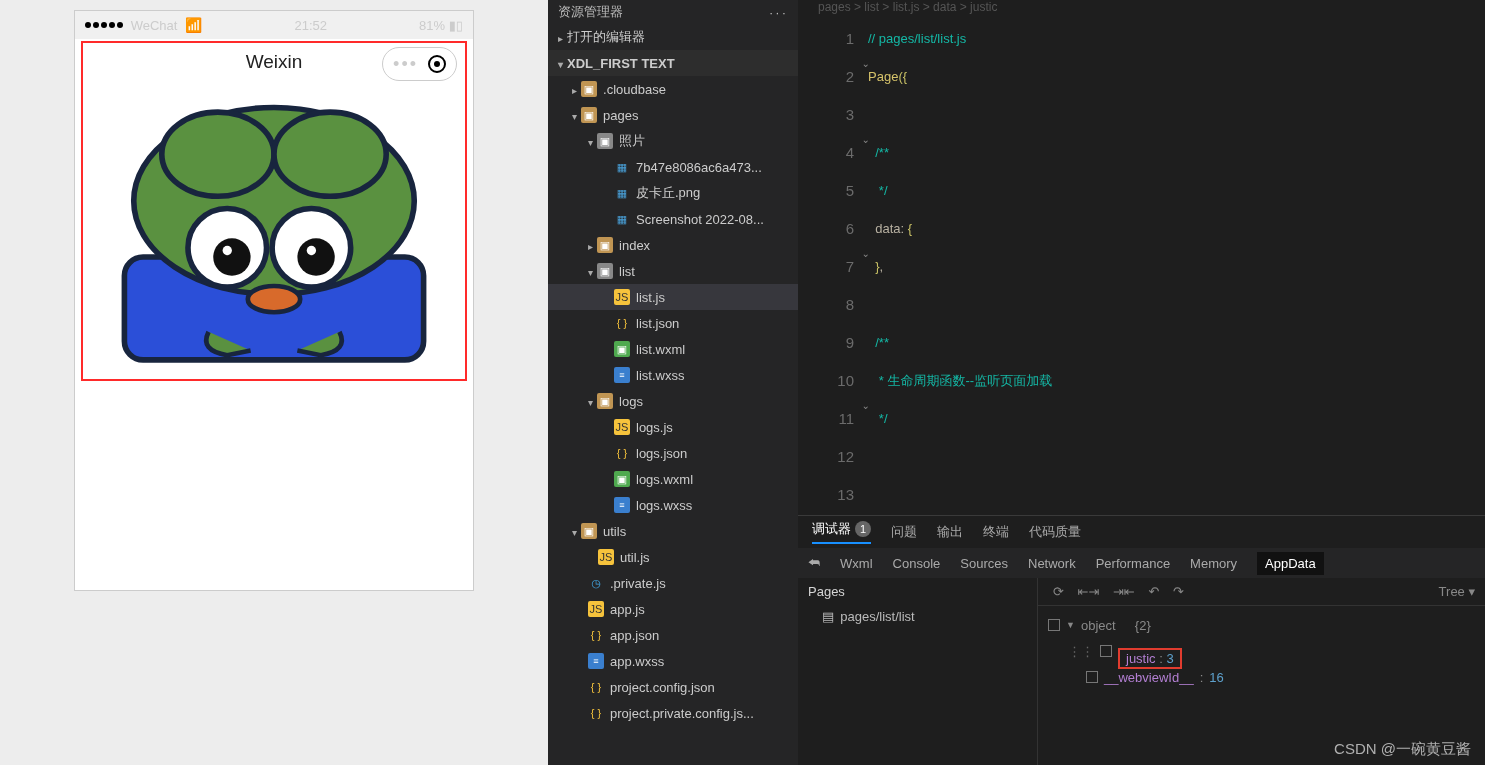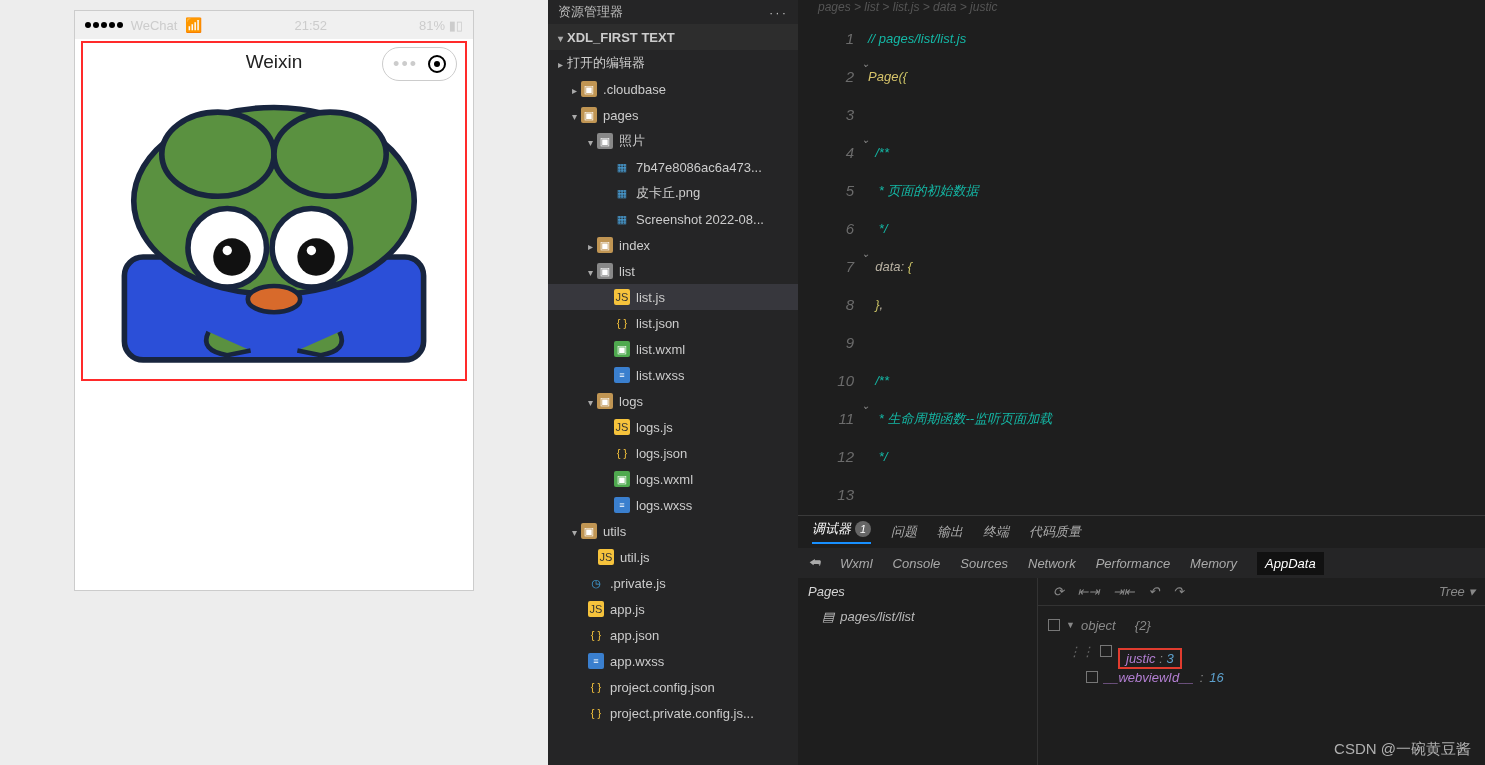--- a/index.html
+++ b/index.html
@@ -30,21 +30,21 @@
 .trow.sel{background:#37373d;}
 .ic.fld{background:#c09553;color:#fff;}
 .ic.fldopen{background:#888;color:#fff;}
 .ic.js{background:#f6c33c;color:#333;}
 .ic.json{color:#f6c33c;}
 .ic.wxml{background:#4fa94f;color:#fff;}
 .ic.wxss{background:#3a7fce;color:#fff;font-size:9px;}
 .ic.img{color:#49a0d8;}
 .ic.es{color:#40a2dd;}
 .proj{background:#2d2d2d;font-weight:bold;padding:3px 8px;font-size:12px;}
-.editor{flex:1;display:flex;flex-direction:column;background:#1e1e1e;min-width:0;font-style:italic;}
+.editor{flex:1;display:flex;flex-direction:column;background:#1e1e1e;min-width:0;}
 .crumbs{height:20px;color:#555;font-size:12px;padding:0 20px;overflow:hidden;}
 .codewrap{flex:1;display:flex;overflow:hidden;}
 .gut{width:70px;text-align:right;color:#6b6b6b;padding-right:14px;position:relative;}
 .gut div{height:38px;line-height:38px;font-size:15px;}
 .fold{position:absolute;right:-2px;width:12px;color:#888;font-size:10px;}
 .code{flex:1;font-family:Consolas,monospace;font-size:17px;}
 .cl{height:38px;line-height:38px;white-space:pre;}
 .cl.hl{background:#2c313a;}
 .c-cmt{color:#14b8a6;}
 .c-fn{color:#d6c36a;}
@@ -117,27 +117,27 @@
    </div>
   </div>
  </div>
 
  <div class="explorer">
   <div class="exphdr">
     <span>资源管理器</span>
     <span class="hm">···</span>
   </div>
   <div class="tree">
+   <div class="trow closed" style="padding-left:10px">
+          <span class="chev"></span>
+          <span>打开的编辑器</span>
+        </div>
    <div class="trow open proj" style="padding-left:10px">
           <span class="chev"></span>
           <span>XDL_FIRST TEXT</span>
-        </div>
-   <div class="trow closed" style="padding-left:10px">
-          <span class="chev"></span>
-          <span>打开的编辑器</span>
         </div>
    <div class="trow closed" style="padding-left:24px">
           <span class="chev"></span>
           <span class="ic fld">▣</span>
           <span>.cloudbase</span>
         </div>
    <div class="trow open" style="padding-left:24px">
           <span class="chev"></span>
           <span class="ic fld">▣</span>
           <span>pages</span>
@@ -262,21 +262,20 @@
        <span class="fold" style="top:38px">⌄</span>
        <span class="fold" style="top:114px">⌄</span>
        <span class="fold" style="top:228px">⌄</span>
        <span class="fold" style="top:380px">⌄</span>
      </div>
      <div class="code">
       <div class="cl"><span class="c-cmt">// pages/list/list.js</span></div>
       <div class="cl"><span class="c-fn">Page</span><span class="c-punc">({</span></div>
       <div class="cl"></div>
       <div class="cl"><span class="c-cmt">  /**</span></div>
-      <div class="cl"><span class="c-cmt">   * 页面的初始数据</span></div>
       <div class="cl"><span class="c-cmt">   */</span></div>
       <div class="cl"><span class="c-txt">  data</span><span class="c-txt">: </span><span class="c-punc">{</span></div>
       <div class="cl"><span class="c-punc">  }</span><span class="c-txt">,</span></div>
       <div class="cl"></div>
       <div class="cl"><span class="c-cmt">  /**</span></div>
       <div class="cl"><span class="c-cmt">   * 生命周期函数--监听页面加载</span></div>
       <div class="cl"><span class="c-cmt">   */</span></div>
      </div>
    </div>
 

